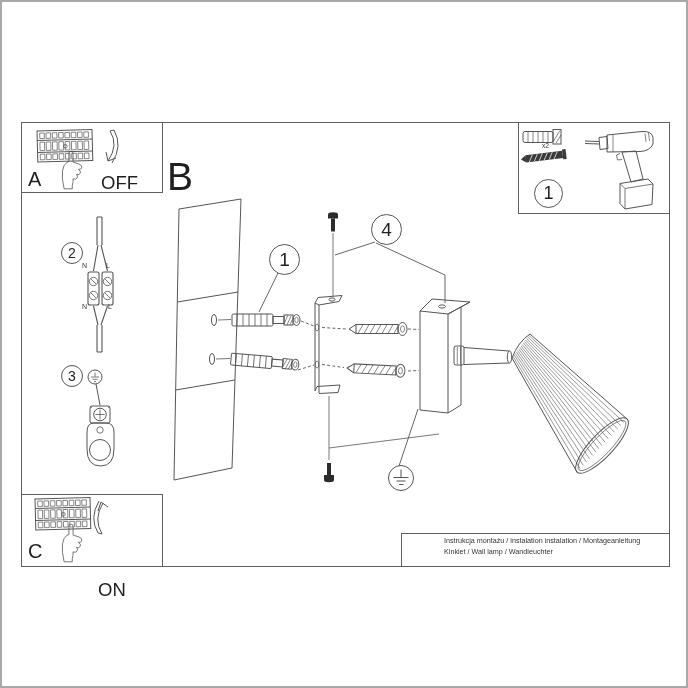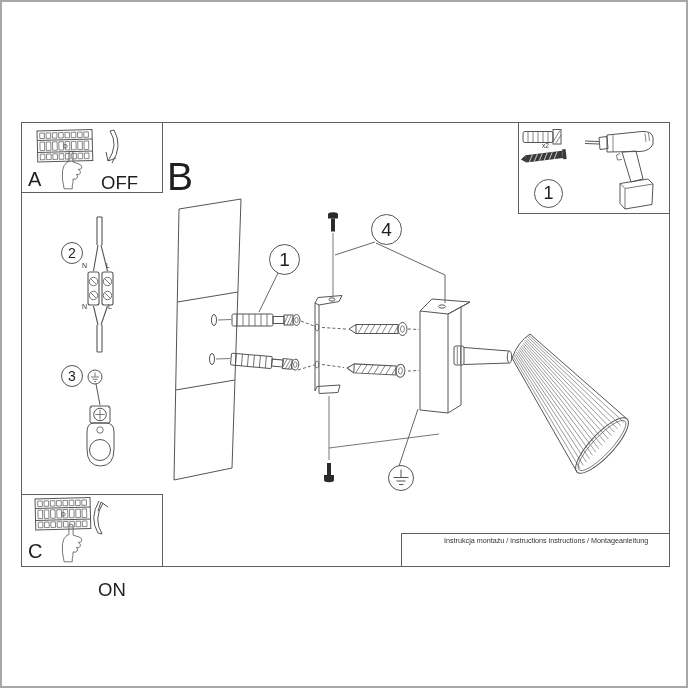--- a/index.html
+++ b/index.html
@@ -308,16 +308,17 @@
     </div>
 
   <div class="lbl wire-lbl" id="wl-n1">N</div>
   <div class="lbl wire-lbl" id="wl-l1">L</div>
   <div class="lbl wire-lbl" id="wl-n2">N</div>
   <div class="lbl wire-lbl" id="wl-l2">L</div>
 
   <div class="lbl" id="x2-label">x2</div>
 
   <div class="lbl" id="footer-text">
-    <div>Instrukcja montażu / instructions instructions / Montageanleitung</div>
+    <div>Instrukcja montażu / instalation instalation / Montageanleitung</div>
+    <div>Kinkiet / Wall lamp / Wandleuchter</div>
   </div>
 
 </div>
 
 </body></html>

